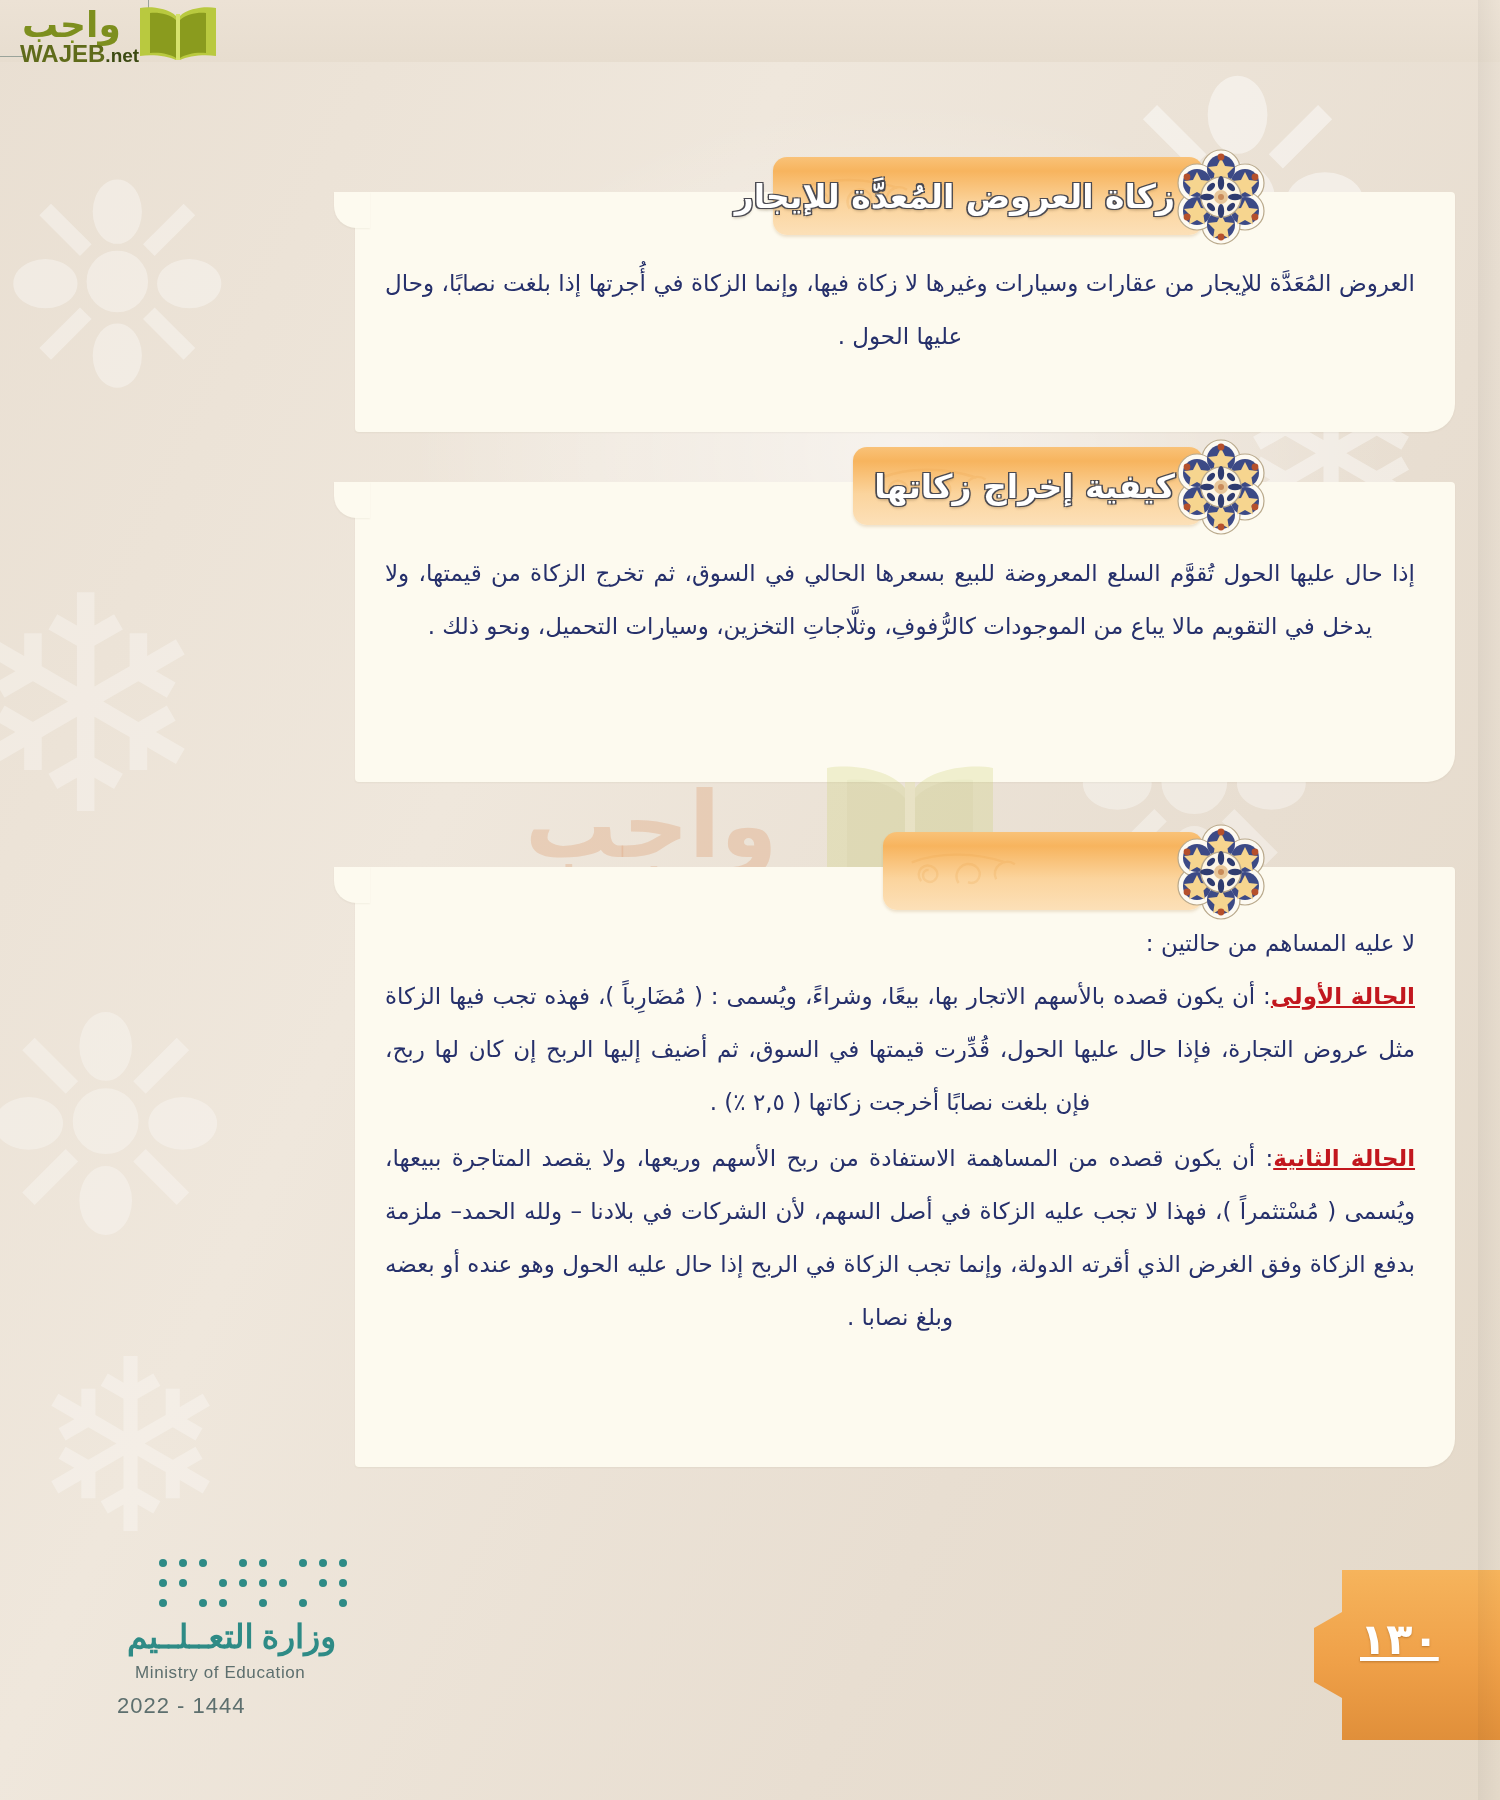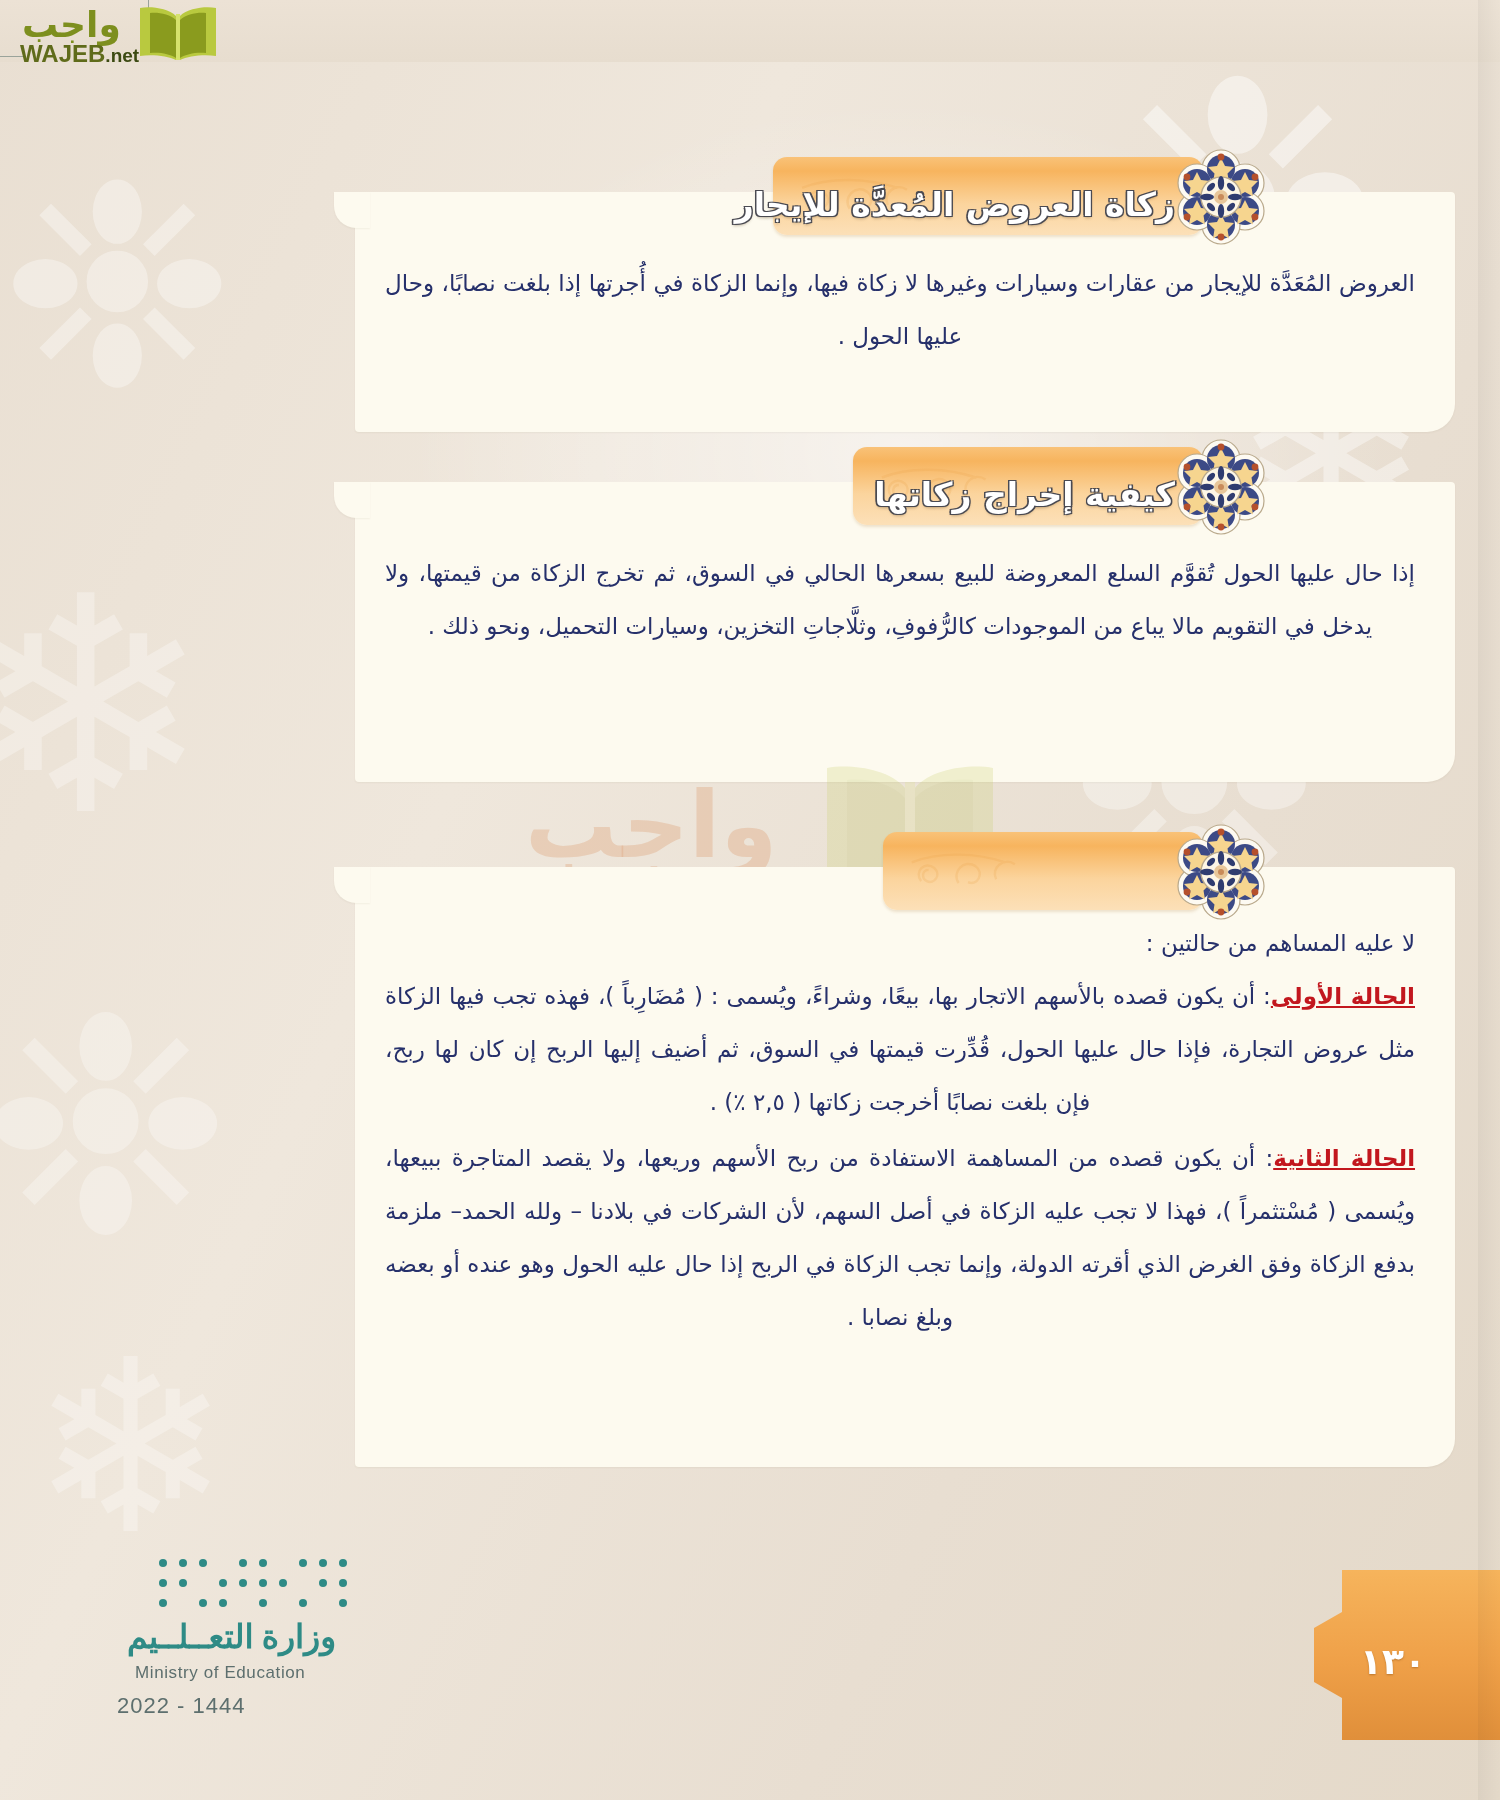--- a/index.html
+++ b/index.html
@@ -76,21 +76,21 @@
   }
   .sec .title{
     position:absolute;top:0;height:78px;right:90px;
     display:flex;align-items:center;
     font-family:"DejaVu Sans","Liberation Sans",sans-serif;
     font-weight:bold;font-size:33px;color:#ffffff;
     text-shadow:
       -1.4px -1.4px 0 #4a4a52, 1.4px -1.4px 0 #4a4a52,
       -1.4px  1.4px 0 #4a4a52, 1.4px  1.4px 0 #4a4a52,
        0 2px 3px rgba(80,60,30,.35);
-    white-space:nowrap;letter-spacing:0px;margin-top:8px;
+    white-space:nowrap;letter-spacing:0px;
   }
   .sec .medallion{
     position:absolute;top:-12px;right:-8px;width:104px;height:104px;
   }
 
   
   .body-text{
     position:absolute;
     color:#26306b;
     font-family:"DejaVu Sans","Liberation Sans",sans-serif;
@@ -123,24 +123,25 @@
   #moe-en{position:absolute;left:40px;top:108px;font-size:17px;color:#5d6f6e;
           font-family:"Liberation Sans",sans-serif;letter-spacing:.6px;}
   #moe-year{position:absolute;left:22px;top:138px;font-size:22px;color:#5d6f6e;
             font-family:"Liberation Sans",sans-serif;letter-spacing:1px;direction:ltr;}
 
   
   #page-tab{
     position:absolute;left:1300px;top:1570px;width:200px;height:170px;
   }
   #page-num{
-    position:absolute;left:60px;top:71px;
-    font-size:36px;color:#ffffff;font-weight:bold;
+    position:absolute;left:60px;top:44px;
+    font-size:43px;color:#ffffff;font-weight:bold;
     font-family:"DejaVu Sans",sans-serif;direction:rtl;
     text-shadow:0 1px 2px rgba(140,80,20,.5);
+    text-decoration:underline;
   }
 
   
   #right-edge{position:absolute;top:0;right:0;width:22px;height:1800px;
     background:linear-gradient(90deg,rgba(0,0,0,.04),rgba(0,0,0,0));}
 </style>
 </head>
 <body>
 
 <div id="page">

